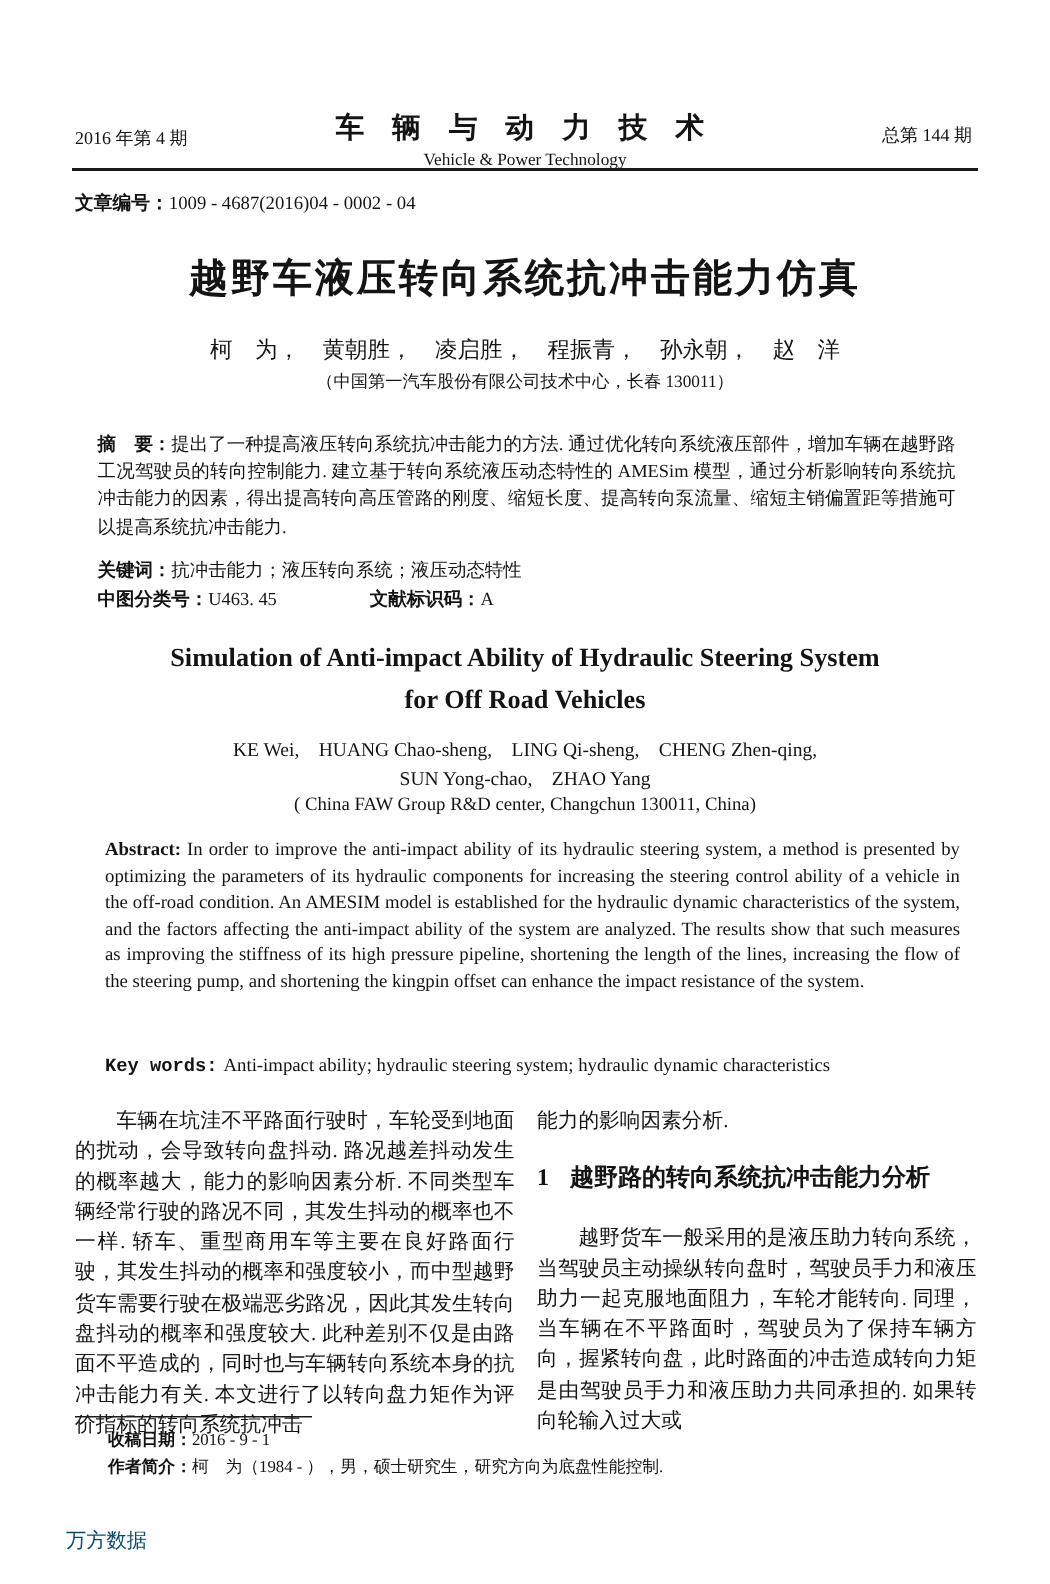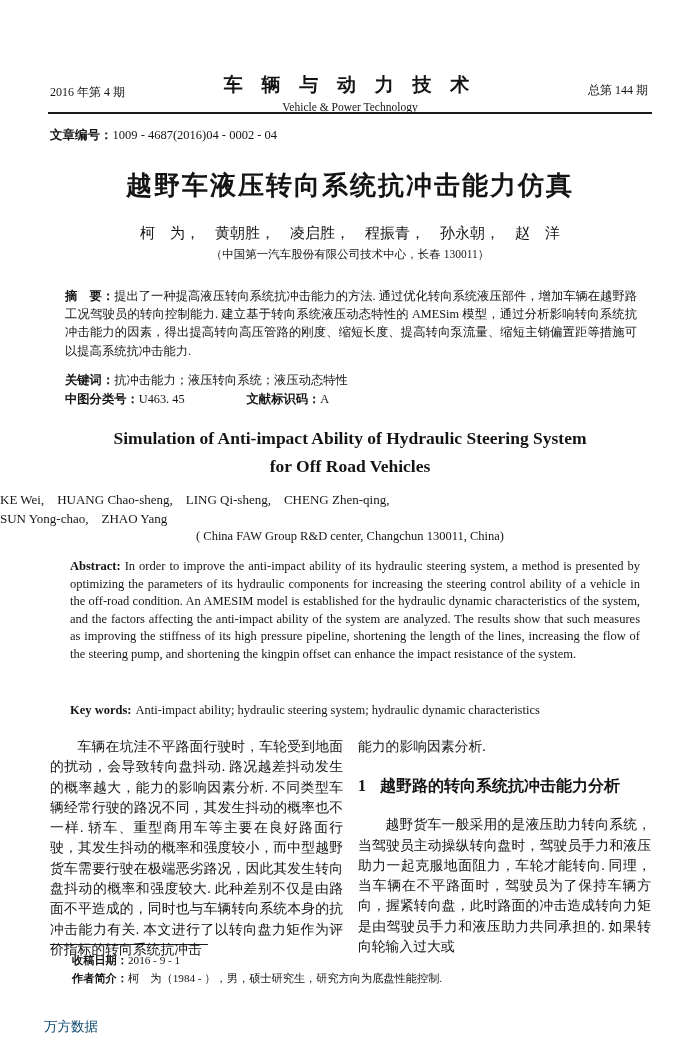--- a/index.html
+++ b/index.html
@@ -34,30 +34,30 @@
   
   .abs-cn  { position: absolute; top: 287px; left: 65px; width: 572px;
              font-size: 12.3px; line-height: 18.2px; }
   .kw-cn   { position: absolute; top: 372px; left: 65px; font-size: 12.3px; }
   .clc-row { position: absolute; top: 391px; left: 65px; font-size: 12.3px; }
   .clc-gap { margin-left: 62px; }
 
   
   .title-en   { position: absolute; top: 424px; left: 0; width: 100%; text-align: center;
                 font-size: 17.5px; font-weight: bold; line-height: 28px; }
-  .authors-en { position: absolute; top: 490px; left: 0; width: 100%; 
+  .authors-en { position: absolute; top: 490px; left: 0; width: 100%; text-align: center;
                 font-size: 13px; line-height: 19px; }
   .affil-en   { position: absolute; top: 529px; left: 0; width: 100%; text-align: center; font-size: 12.5px; }
 
   
   .abs-en { position: absolute; top: 558px; left: 70px; width: 570px;
             font-size: 12.5px; line-height: 17.6px; }
   .abs-en .b { margin-right: 4px; }
   .kw-en  { position: absolute; top: 703px; left: 70px; width: 570px; font-size: 12.5px; }
-  .kw-en .b { margin-right: 4px; }
+  .kw-en .b { margin-right: 4px; font-family: Liberation Mono, monospace; }
 
   
   .columns { position: absolute; top: 737px; left: 50px; width: 601px; display: flex; gap: 15px; }
   .col { width: 293px; font-size: 13.8px; line-height: 20.3px; text-align: justify; }
   .col p { margin: 0; }
   .col p.indent { text-indent: 2em; }
   .sec-heading { font-size: 16px; font-weight: bold; margin: 19px 0 19px 0; line-height: 20px;
                  text-align: left; }
   .sec-heading .num { margin-right: 14px; }
 

